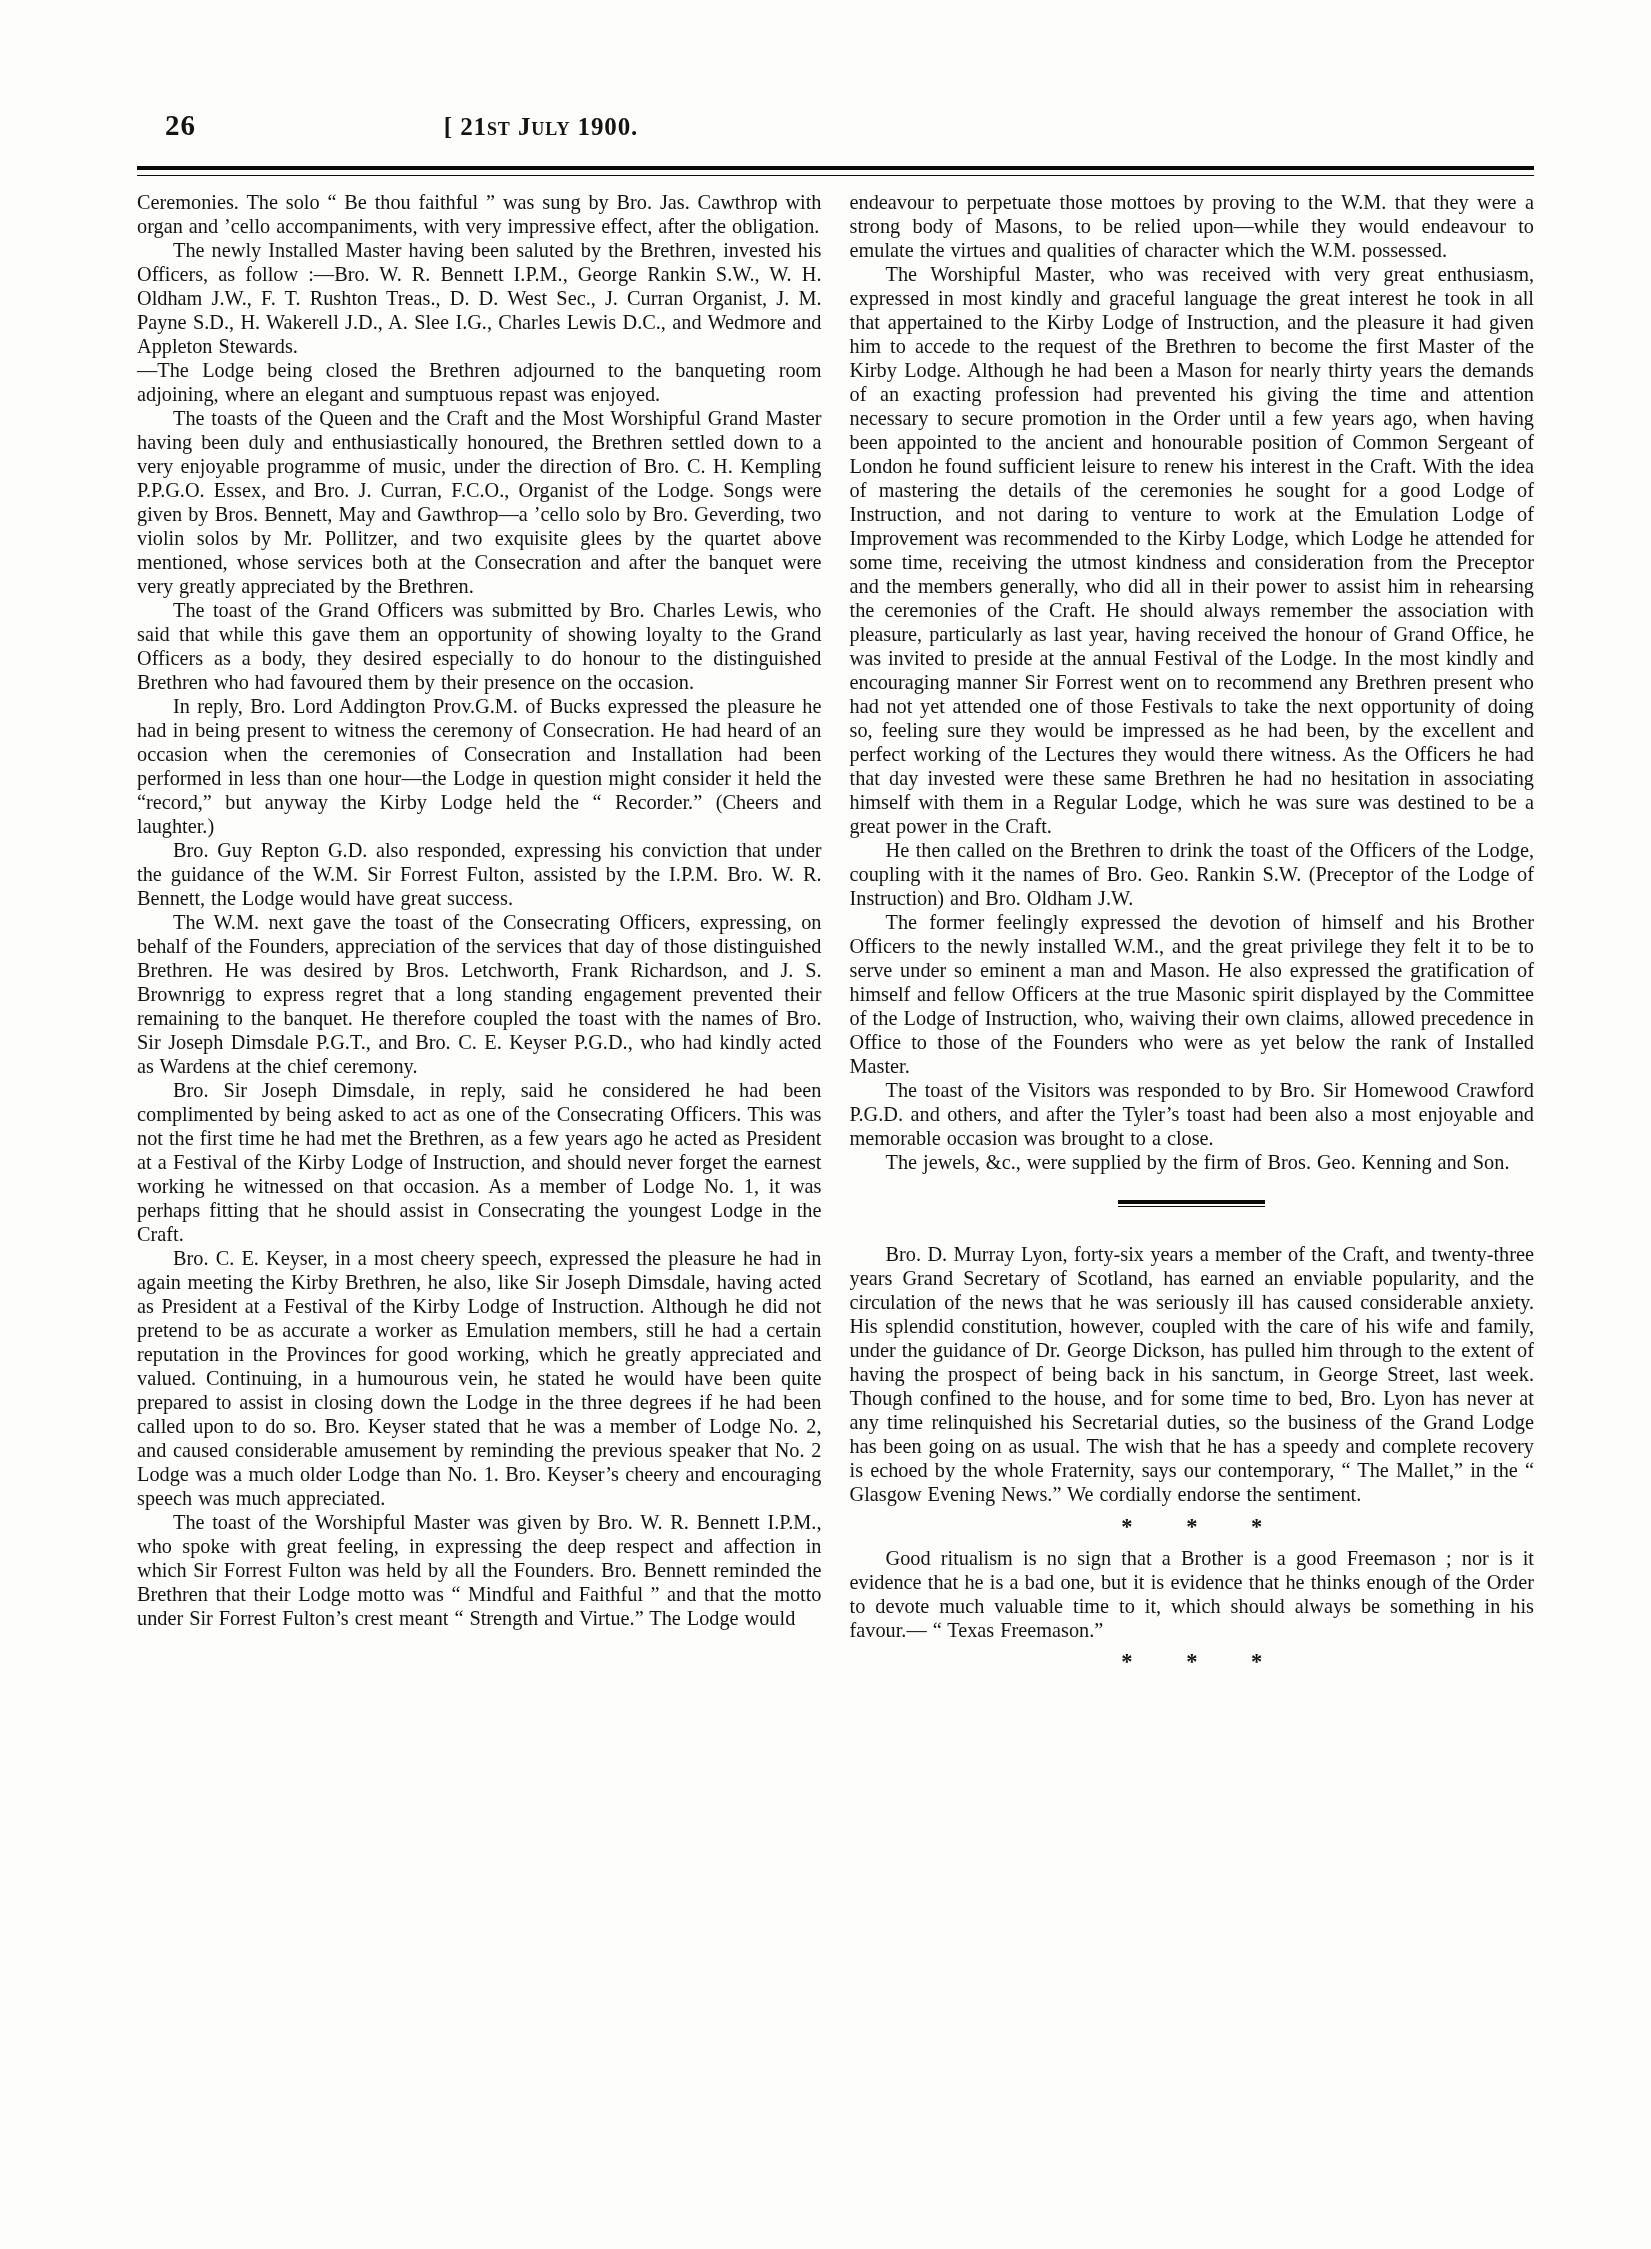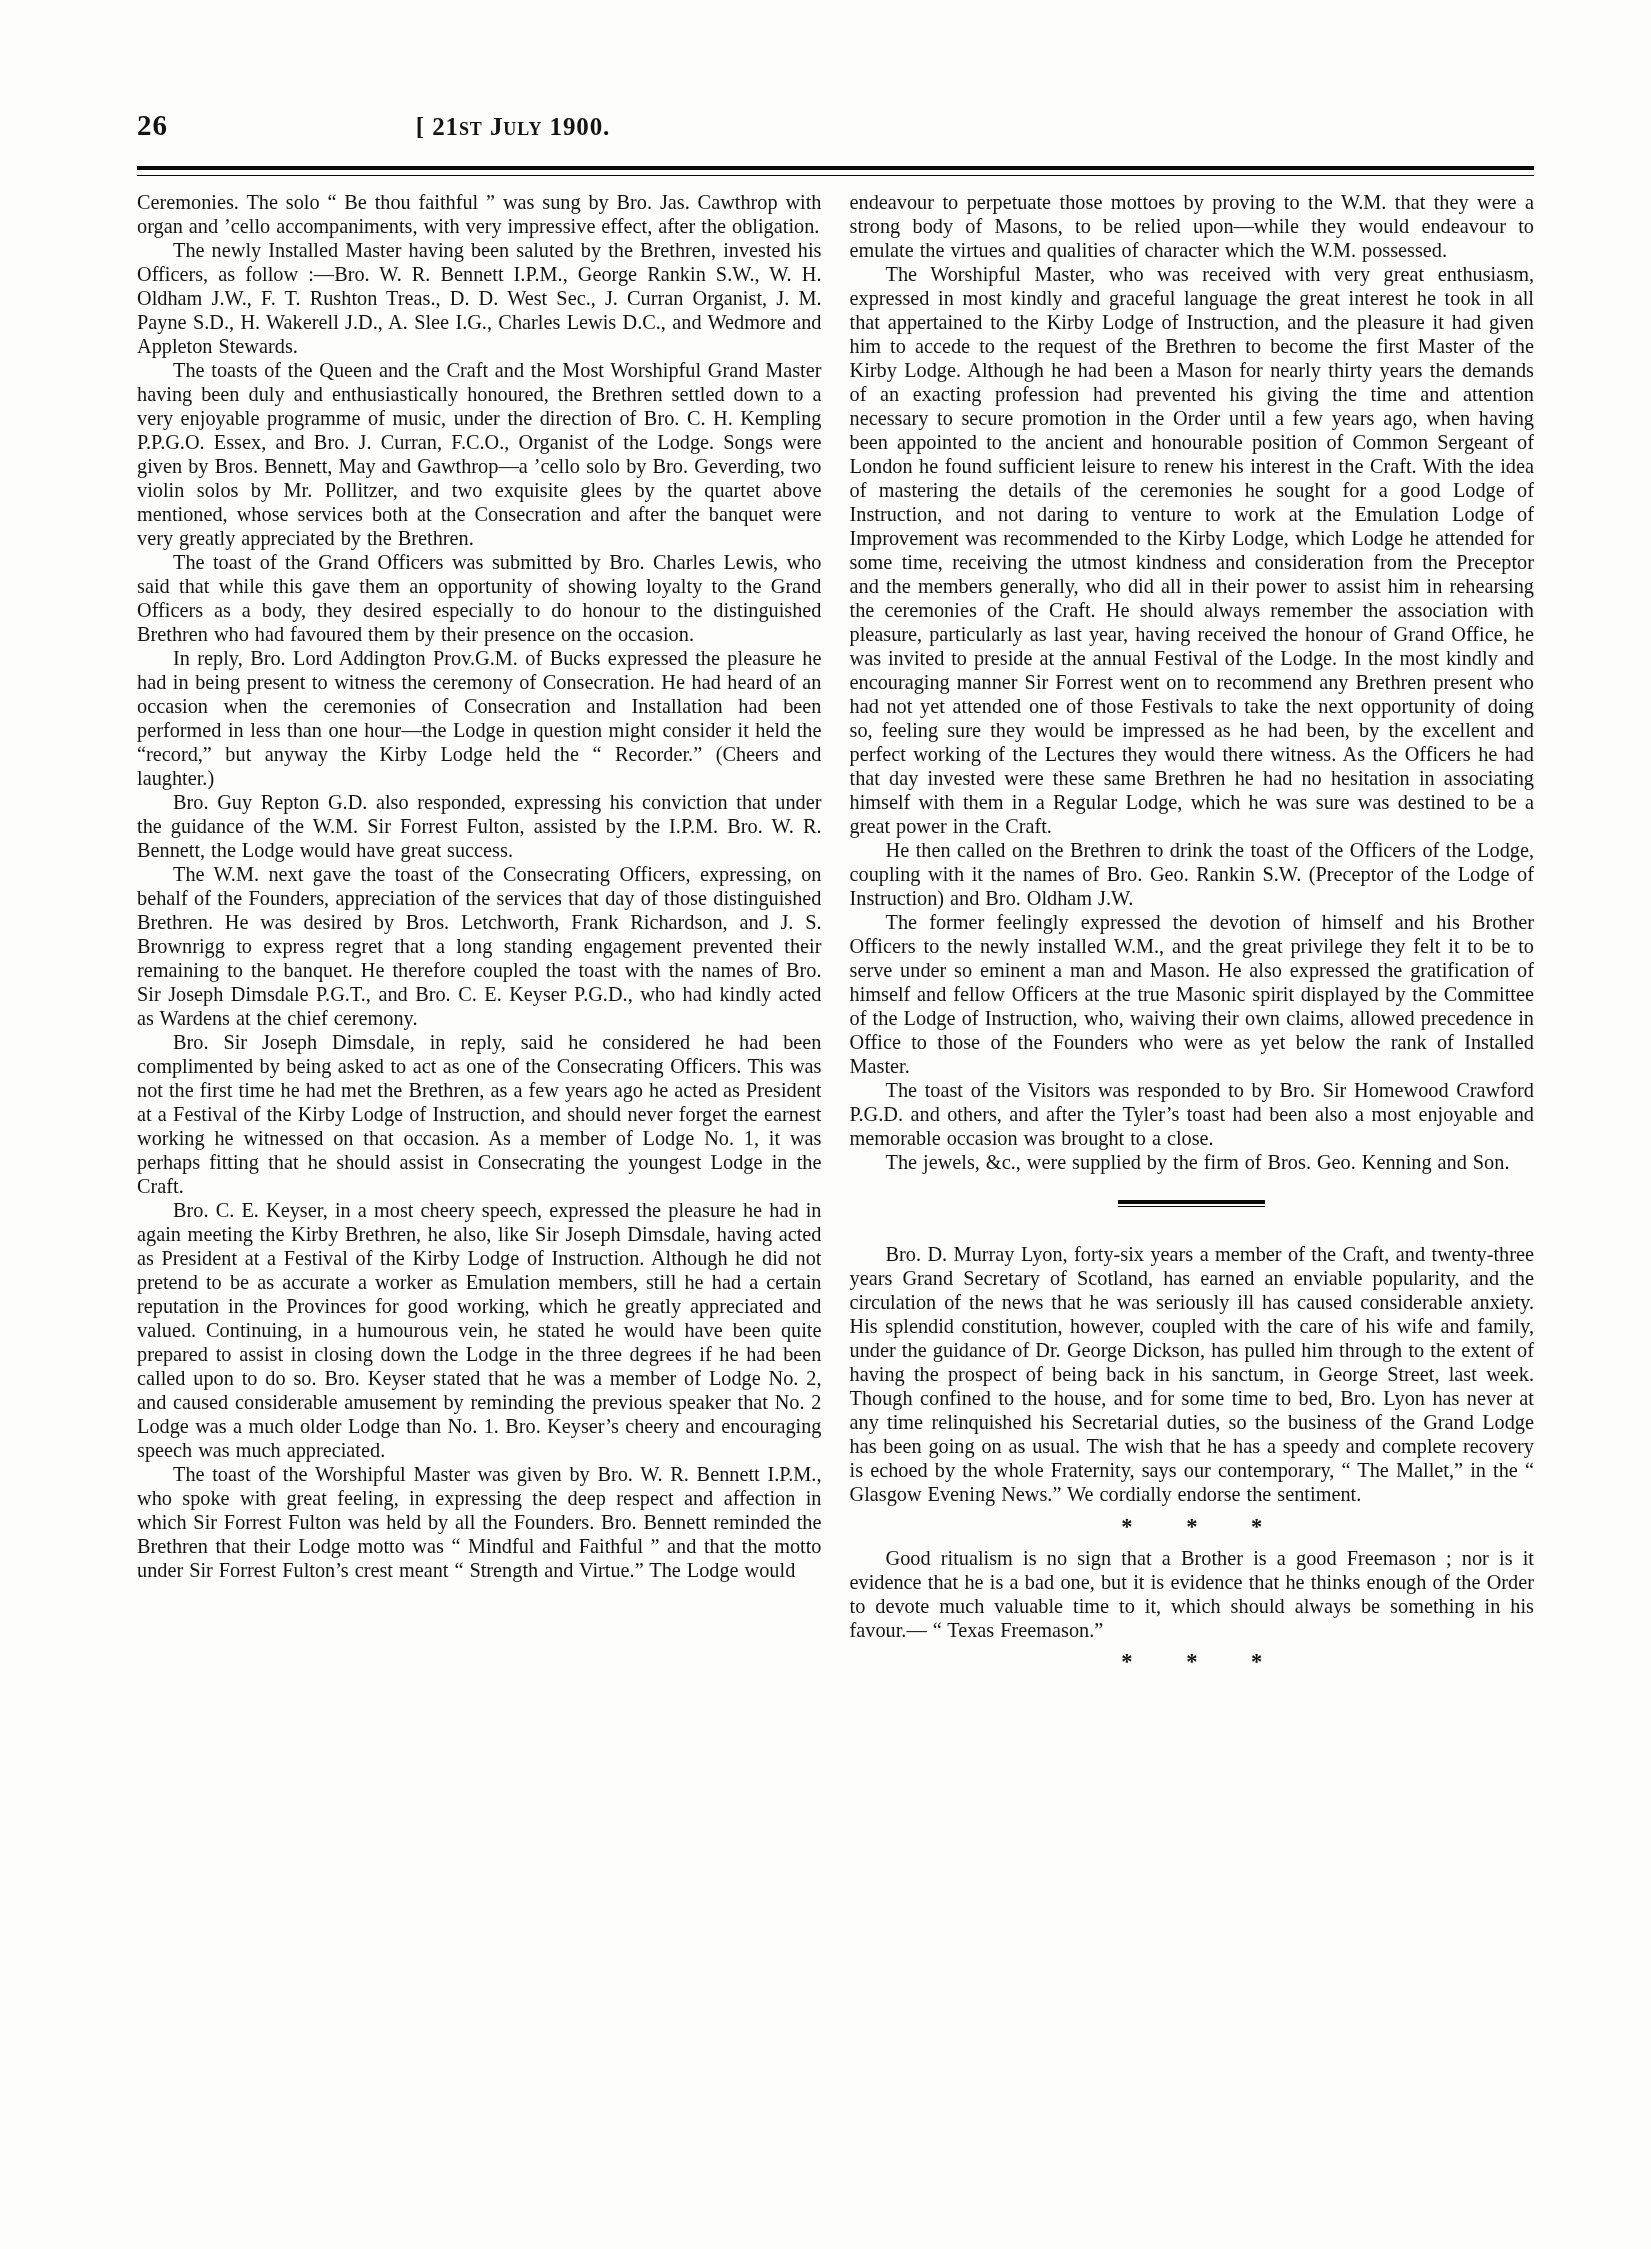--- a/index.html
+++ b/index.html
@@ -18,20 +18,21 @@
   .header-row {
     display: flex;
     align-items: baseline;
     height: 47px;
   }
   .page-number {
     font-size: 29px;
     font-weight: bold;
     width: 190px;
     letter-spacing: 0.9px;
+    margin-left: 28px;
   }
   .masthead-title {
     flex: 1;
     text-align: center;
     font-size: 35px;
     font-weight: bold;
     letter-spacing: 0.9px;
     white-space: nowrap;
   }
   .header-date {
@@ -91,20 +92,21 @@
     <div class="page-number">26</div>
     <div class="header-date">[ 21st July 1900.</div>
   </div>
 
   <div class="rule-double"></div>
 
   <div class="columns">
     <div class="col">
         <p class="para no-indent">Ceremonies.   The solo “ Be thou faithful ” was sung by Bro. Jas. Cawthrop with organ and ’cello accompaniments, with very impressive effect, after the obligation.</p>
         <p class="para">The newly Installed Master having been saluted by the Brethren, invested his Officers, as follow :—Bro. W. R. Bennett I.P.M., George Rankin S.W., W. H. Oldham J.W., F. T. Rushton Treas., D. D. West Sec., J. Curran Organist, J. M. Payne S.D., H. Wakerell J.D., A. Slee I.G., Charles Lewis D.C., and Wedmore and Appleton Stewards.</p>
+        <p class="para no-indent">—The Lodge being closed the Brethren adjourned to the banqueting room adjoining, where an elegant and sumptuous repast was enjoyed.</p>
         <p class="para">The toasts of the Queen and the Craft and the Most Worshipful Grand Master having been duly and enthusiastically honoured, the Brethren settled down to a very enjoyable programme of music, under the direction of Bro. C. H. Kempling P.P.G.O. Essex, and Bro. J. Curran, F.C.O., Organist of the Lodge.  Songs were given by Bros. Bennett, May and Gawthrop—a ’cello solo by Bro. Geverding, two violin solos by Mr. Pollitzer, and two exquisite glees by the quartet above mentioned, whose services both at the Consecration and after the banquet were very greatly appreciated by the Brethren.</p>
         <p class="para">The toast of the Grand Officers was submitted by Bro. Charles Lewis, who said that while this gave them an opportunity of showing loyalty to the Grand Officers as a body, they desired especially to do honour to the distinguished Brethren who had favoured them by their presence on the occasion.</p>
         <p class="para">In reply, Bro. Lord Addington Prov.G.M. of Bucks expressed the pleasure he had in being present to witness the ceremony of Consecration.  He had heard of an occasion when the ceremonies of Consecration and Installation had been performed in less than one hour—the Lodge in question might consider it held the “record,” but anyway the Kirby Lodge held the “ Recorder.”  (Cheers and laughter.)</p>
         <p class="para">Bro. Guy Repton G.D. also responded, expressing his conviction that under the guidance of the W.M. Sir Forrest Fulton, assisted by the I.P.M. Bro. W. R. Bennett, the Lodge would have great success.</p>
         <p class="para">The W.M. next gave the toast of the Consecrating Officers, expressing, on behalf of the Founders, appreciation of the services that day of those distinguished Brethren.  He was desired by Bros. Letchworth, Frank Richardson, and J. S. Brownrigg to express regret that a long standing engagement prevented their remaining to the banquet.  He therefore coupled the toast with the names of Bro. Sir Joseph Dimsdale P.G.T., and Bro. C. E. Keyser P.G.D., who had kindly acted as Wardens at the chief ceremony.</p>
         <p class="para">Bro. Sir Joseph Dimsdale, in reply, said he considered he had been complimented by being asked to act as one of the Consecrating Officers.  This was not the first time he had met the Brethren, as a few years ago he acted as President at a Festival of the Kirby Lodge of Instruction, and should never forget the earnest working he witnessed on that occasion.  As a member of Lodge No. 1, it was perhaps fitting that he should assist in Consecrating the youngest Lodge in the Craft.</p>
         <p class="para">Bro. C. E. Keyser, in a most cheery speech, expressed the pleasure he had in again meeting the Kirby Brethren, he also, like Sir Joseph Dimsdale, having acted as President at a Festival of the Kirby Lodge of Instruction.  Although he did not pretend to be as accurate a worker as Emulation members, still he had a certain reputation in the Provinces for good working, which he greatly appreciated and valued. Continuing, in a humourous vein, he stated he would have been quite prepared to assist in closing down the Lodge in the three degrees if he had been called upon to do so.  Bro. Keyser stated that he was a member of Lodge No. 2, and caused considerable amusement by reminding the previous speaker that No. 2 Lodge was a much older Lodge than No. 1.  Bro. Keyser’s cheery and encouraging speech was much appreciated.</p>
         <p class="para">The toast of the Worshipful Master was given by Bro. W. R. Bennett I.P.M., who spoke with great feeling, in expressing the deep respect and affection in which Sir Forrest Fulton was held by all the Founders.  Bro. Bennett reminded the Brethren that their Lodge motto was “ Mindful and Faithful ” and that the motto under Sir Forrest Fulton’s crest meant “ Strength and Virtue.”  The Lodge would</p>
       </div>
     <div class="col">

